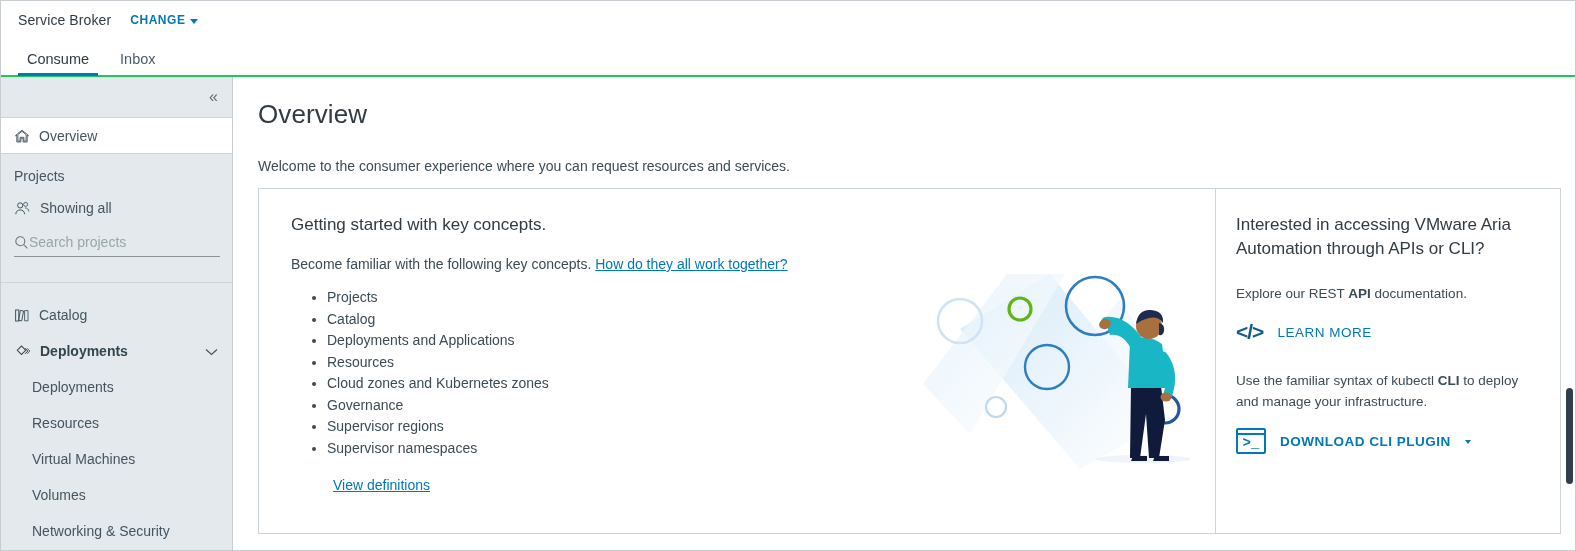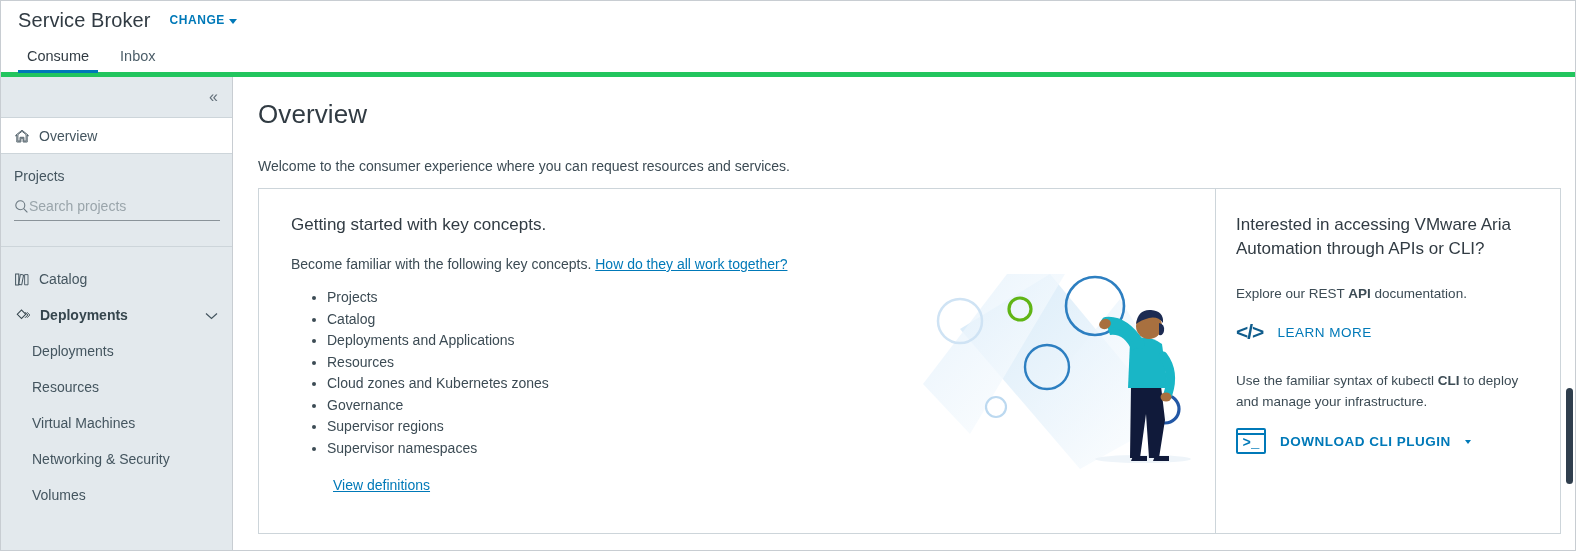--- a/index.html
+++ b/index.html
@@ -21,21 +21,21 @@
 
   
   .app-header {
     height: 38px;
     display: flex;
     align-items: center;
     padding-left: 17px;
     background: #fff;
   }
   .app-title {
-    font-size: 20px;
+    font-size: 14px;
     color: #313b43;
     letter-spacing: .1px;
   }
   .change-btn {
     margin-left: 19px;
     display: flex;
     align-items: center;
     gap: 4px;
     font-size: 12px;
     font-weight: bold;
@@ -56,21 +56,21 @@
     border-top: 4.5px solid #0079b8;
   }
 
   
   .tabbar {
     height: 38px;
     display: flex;
     align-items: flex-end;
     padding-left: 17px;
     background: #fff;
-    border-bottom: 5px solid #22c55e;
+    border-bottom: 2px solid #22c55e;
     position: relative;
     z-index: 2;
   }
   .tab {
     font-size: 14.5px;
     color: #4b5d68;
     padding: 0 9px 8px 9px;
     margin-right: 13px;
     cursor: pointer;
     position: relative;
@@ -352,20 +352,31 @@
         <span class="icn">
           <svg width="16" height="16" viewBox="0 0 16 16">
               <path d="M8 2.2 1.8 7.2v.9l1-.8V14h4.1v-3.8h2.2V14h4.1V7.3l1 .8v-.9L8 2.2zm4.1 10.9h-2.2V9.3H6V13.1H3.9V6.6L8 3.3l4.1 3.3v6.5z" fill="none" stroke="#44555f" stroke-width=".9"></path>
             </svg>
         </span>
         <span>Overview</span>
       </div>
 
       <div class="section-label">Projects</div>
 
+      <div class="nav-item">
+        <span class="icn">
+          <svg width="17" height="15" viewBox="0 0 17 15">
+            <circle cx="6.2" cy="4.4" r="2.6" fill="none" stroke="#44555f" stroke-width="1"></circle>
+            <path d="M1.8 13.2c0-2.6 2-4.3 4.4-4.3s4.4 1.7 4.4 4.3" fill="none" stroke="#44555f" stroke-width="1"></path>
+            <circle cx="11.6" cy="3.4" r="2" fill="none" stroke="#44555f" stroke-width=".85"></circle>
+            <path d="M11 6.9c2 0 3.8 1.4 3.8 3.6" fill="none" stroke="#44555f" stroke-width=".85"></path>
+          </svg>
+        </span>
+        <span>Showing all</span>
+      </div>
 
       <div class="search-wrap">
         <span class="icn">
           <svg width="15" height="15" viewBox="0 0 15 15">
             <circle cx="6.3" cy="6.3" r="4.5" fill="none" stroke="#6b7880" stroke-width="1.1"></circle>
             <line x1="9.7" y1="9.7" x2="13.4" y2="13.4" stroke="#6b7880" stroke-width="1.1"></line>
           </svg>
         </span>
         <input class="search-input" placeholder="Search projects" style="">
       </div>
@@ -402,24 +413,24 @@
       <div class="nav-item sub">
         <span>Deployments</span>
       </div>
       <div class="nav-item sub">
         <span>Resources</span>
       </div>
       <div class="nav-item sub">
         <span>Virtual Machines</span>
       </div>
       <div class="nav-item sub">
+        <span>Volumes</span>
+      </div>
+      <div class="nav-item sub">
         <span>Networking &amp; Security</span>
-      </div>
-      <div class="nav-item sub">
-        <span>Volumes</span>
       </div>
 
     </div>
 
     <div class="main">
 
       <h1 class="page-title">Overview</h1>
       <div class="welcome">Welcome to the consumer experience where you can request resources and services.</div>
 
       <div class="card">

